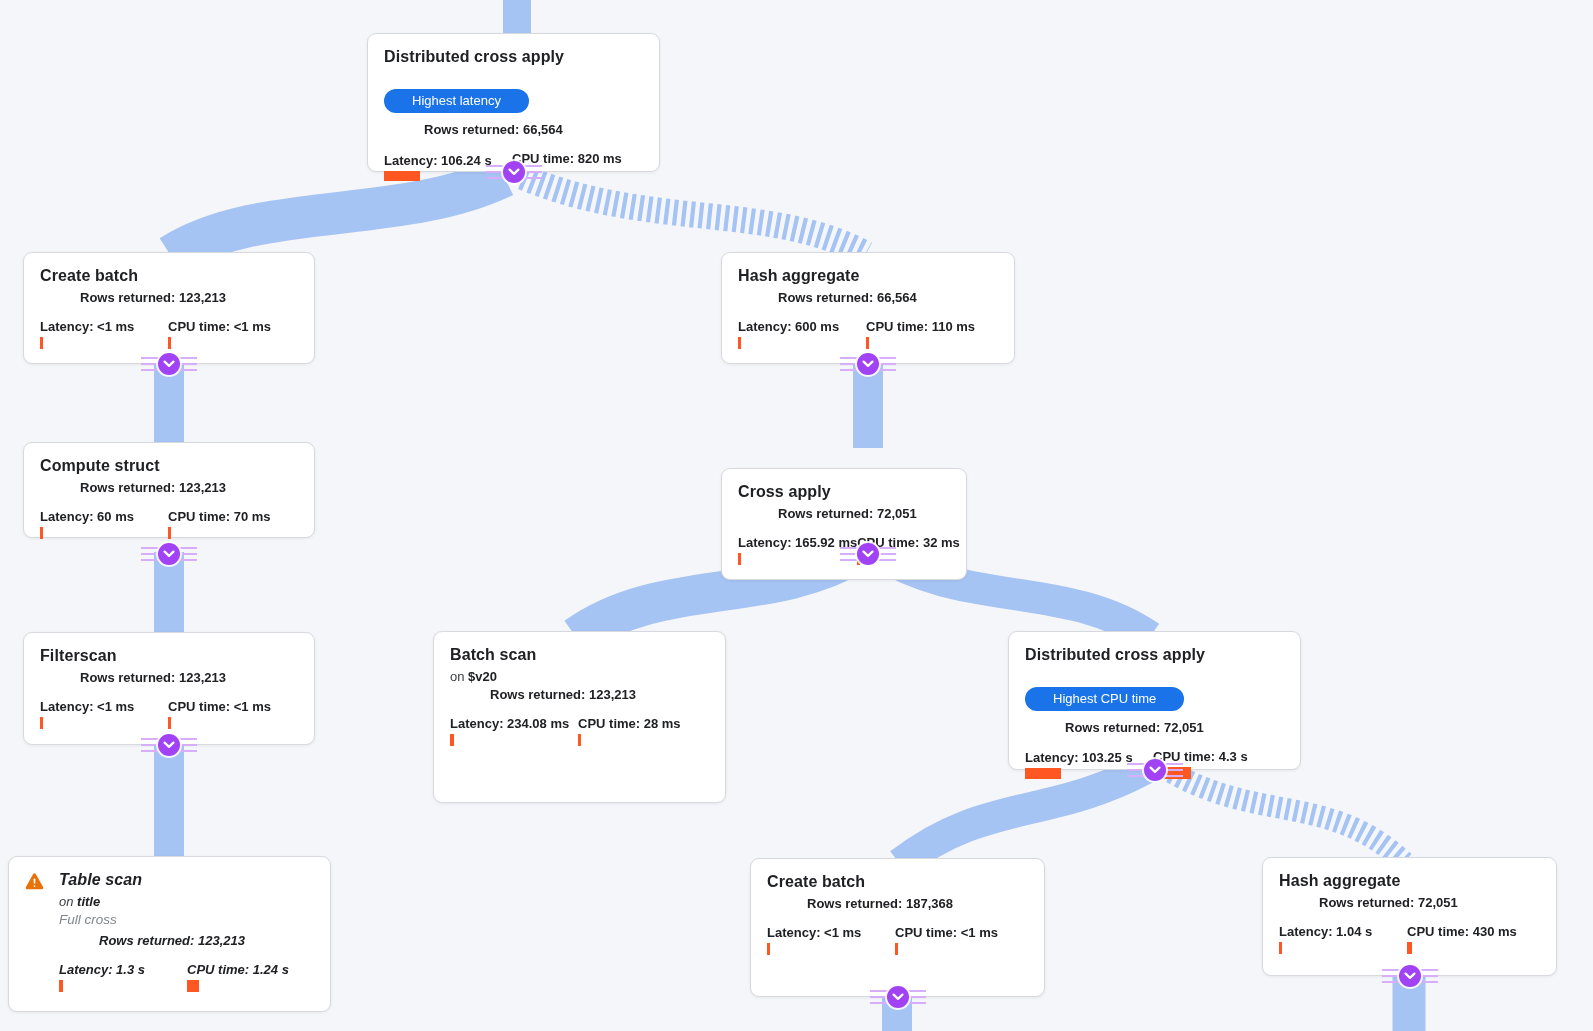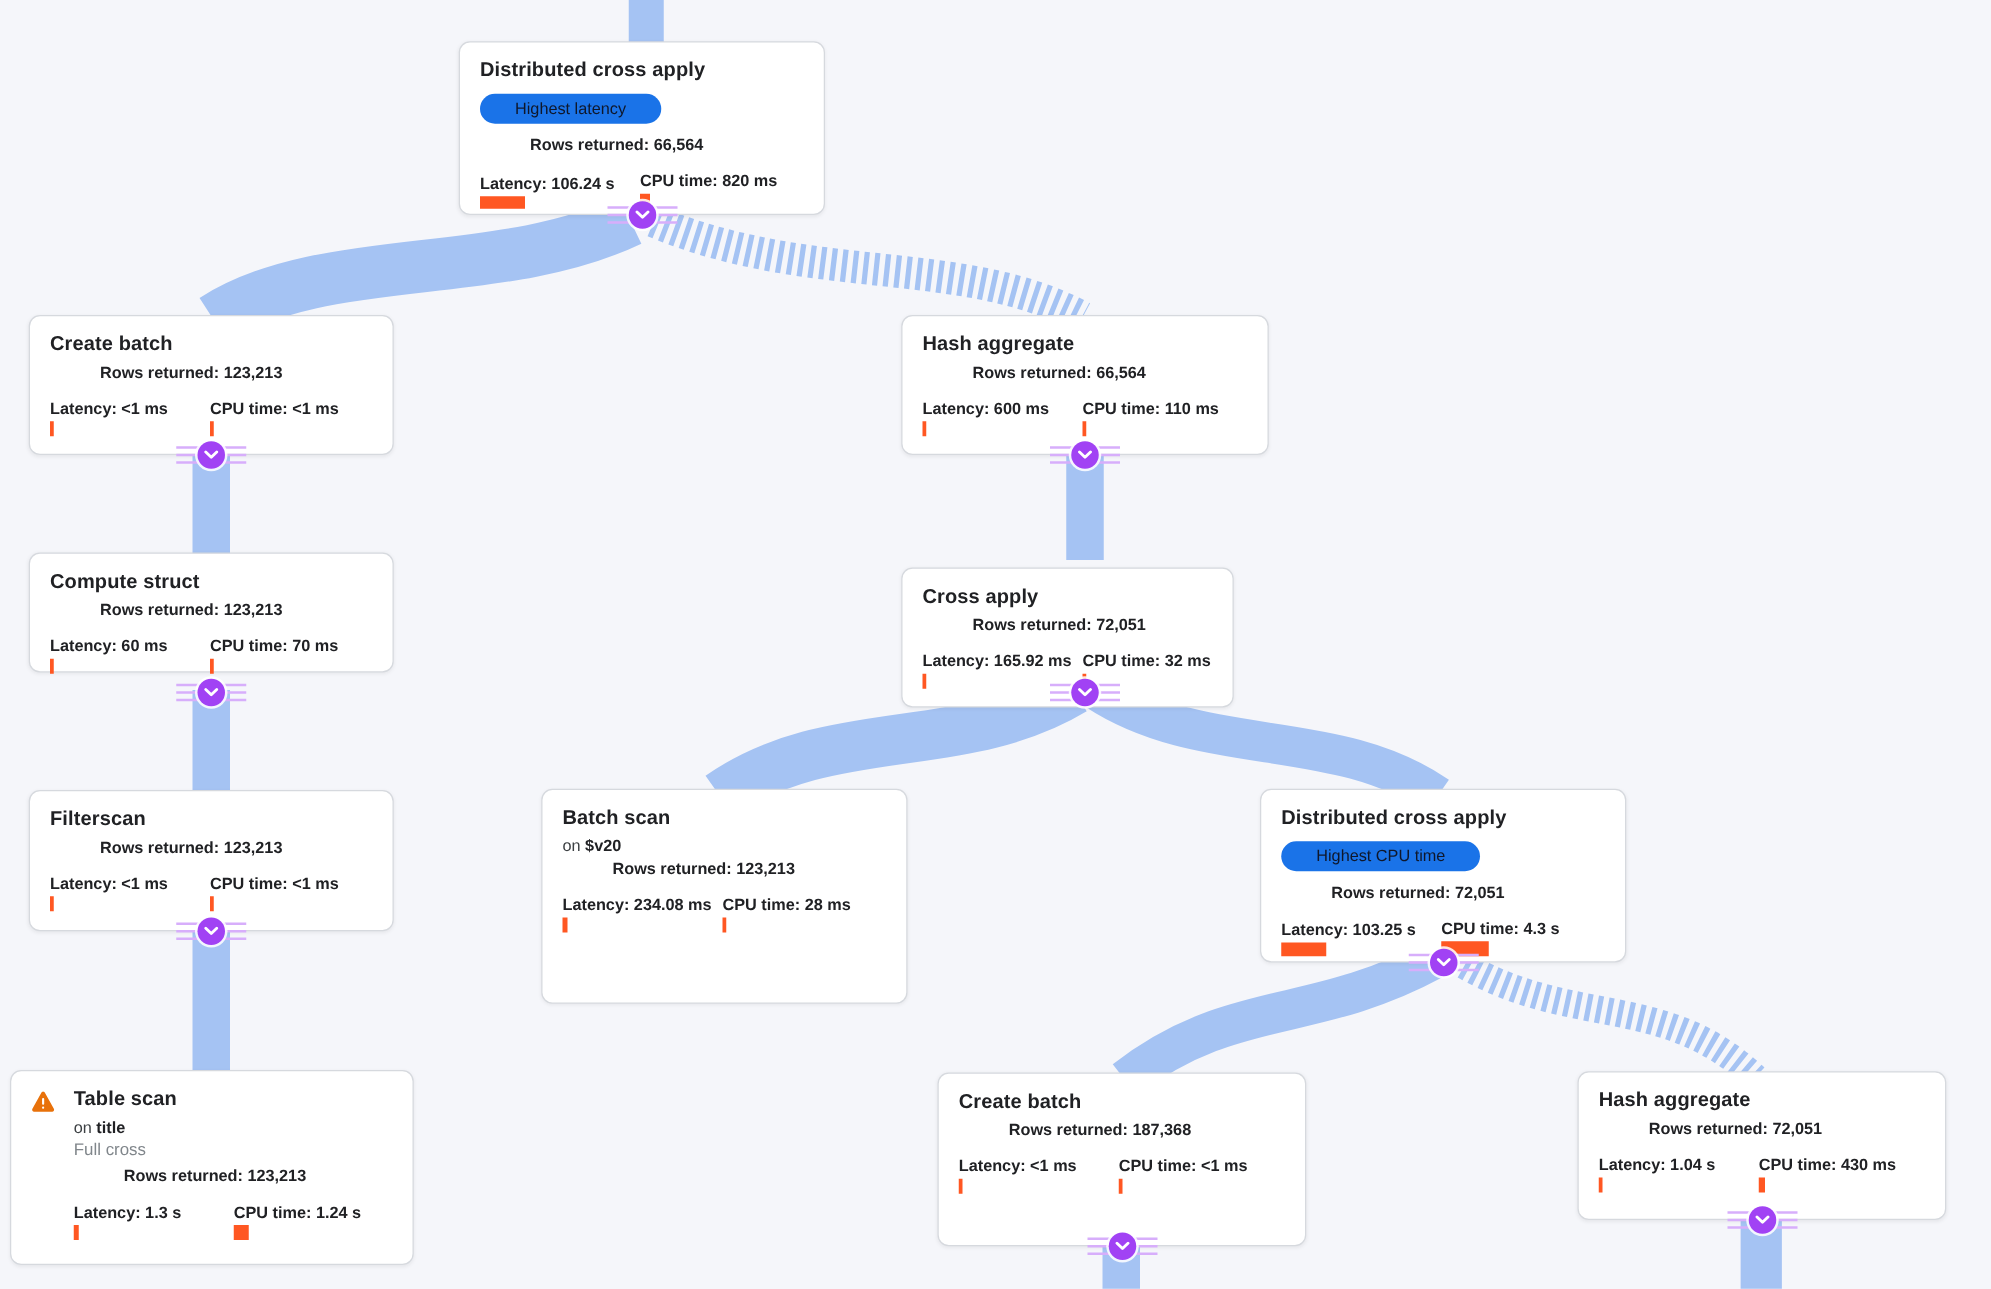--- a/index.html
+++ b/index.html
@@ -5,25 +5,25 @@
   html,body{margin:0;padding:0;width:1593px;height:1031px;overflow:hidden;
     font-family:"Liberation Sans",sans-serif;background:var(--bg,#f5f6fa);}
   #canvas{position:relative;width:1593px;height:1031px;}
   #edges{position:absolute;left:0;top:0;z-index:1;}
   #edges path{fill:none;stroke:var(--edge,#a5c3f3);}
   #edges path.striped{stroke-dasharray:4.2 4.4;}
 
   .node{position:absolute;z-index:2;box-sizing:border-box;background:#fff;
     border:1px solid var(--border,#d6d9de);border-radius:9px;
     padding:14px 16px;box-shadow:0 1px 3px rgba(60,64,67,.08);}
-  .node.warn{padding-left:50px;}
+  .node.warn{padding-left:50px;font-style:italic;}
   .warning-icon{position:absolute;left:16px;top:16px;width:19px;height:17px;display:block;}
   .node-title{font-size:16px;font-weight:bold;color:#202124;letter-spacing:.1px;margin-bottom:5px;}
-  .badge{display:inline-block;background:var(--badge,#1a73e8);color:#0f172a;font-size:13px;
-    line-height:1;padding:5px 28px 6px;border-radius:12px;margin:4px 0 8px;}
+  .badge{display:inline-block;background:var(--badge,#1a73e8);color:#ffffff;font-size:13px;
+    line-height:1;padding:5px 28px 6px;border-radius:12px;margin:18px 0 8px;}
   .node-on{font-size:13px;color:#3c4043;margin:0 0 3px;}
   .node-on b{color:#202124;}
   .node-note{font-size:13.5px;color:#80868b;margin:0 0 6px;}
   .node-rows{font-size:13px;font-weight:bold;color:#202124;margin:1px 0 14px;padding-left:40px;}
   .metrics{display:flex;align-items:flex-end;}
   .metric{width:128px;}
   .metric:last-child{width:auto;}
   .metric-label{font-size:13px;font-weight:bold;color:#202124;white-space:nowrap;}
   .metric-bar{background:var(--bar,#ff5722);margin-top:3px;}
 
@@ -197,21 +197,21 @@
     </div>
   </div>
       <div class="connector" style="left: 840px; top: 353px;">
     <span class="lines"></span>
     <span class="circle">
       <svg width="12" height="8" viewBox="0 0 12 8">
         <path d="M1.6 1.6 L6 5.8 L10.4 1.6" fill="none" stroke="#fff" stroke-width="2.3" stroke-linecap="round" stroke-linejoin="round"></path>
       </svg>
     </span>
   </div>
-      <div class="node" style="left: 721px; top: 454px; width: 266px; height: 112px;">
+      <div class="node" style="left: 721px; top: 468px; width: 246px; height: 112px;">
 
     <div class="node-title">Cross apply</div>
 
     <div class="node-rows">Rows returned: 72,051</div>
     <div class="metrics">
       <div class="metric">
         <div class="metric-label">Latency: 165.92 ms</div>
         <div class="metric-bar" style="width: 3px; height: 12px;"></div>
       </div>
       <div class="metric">

